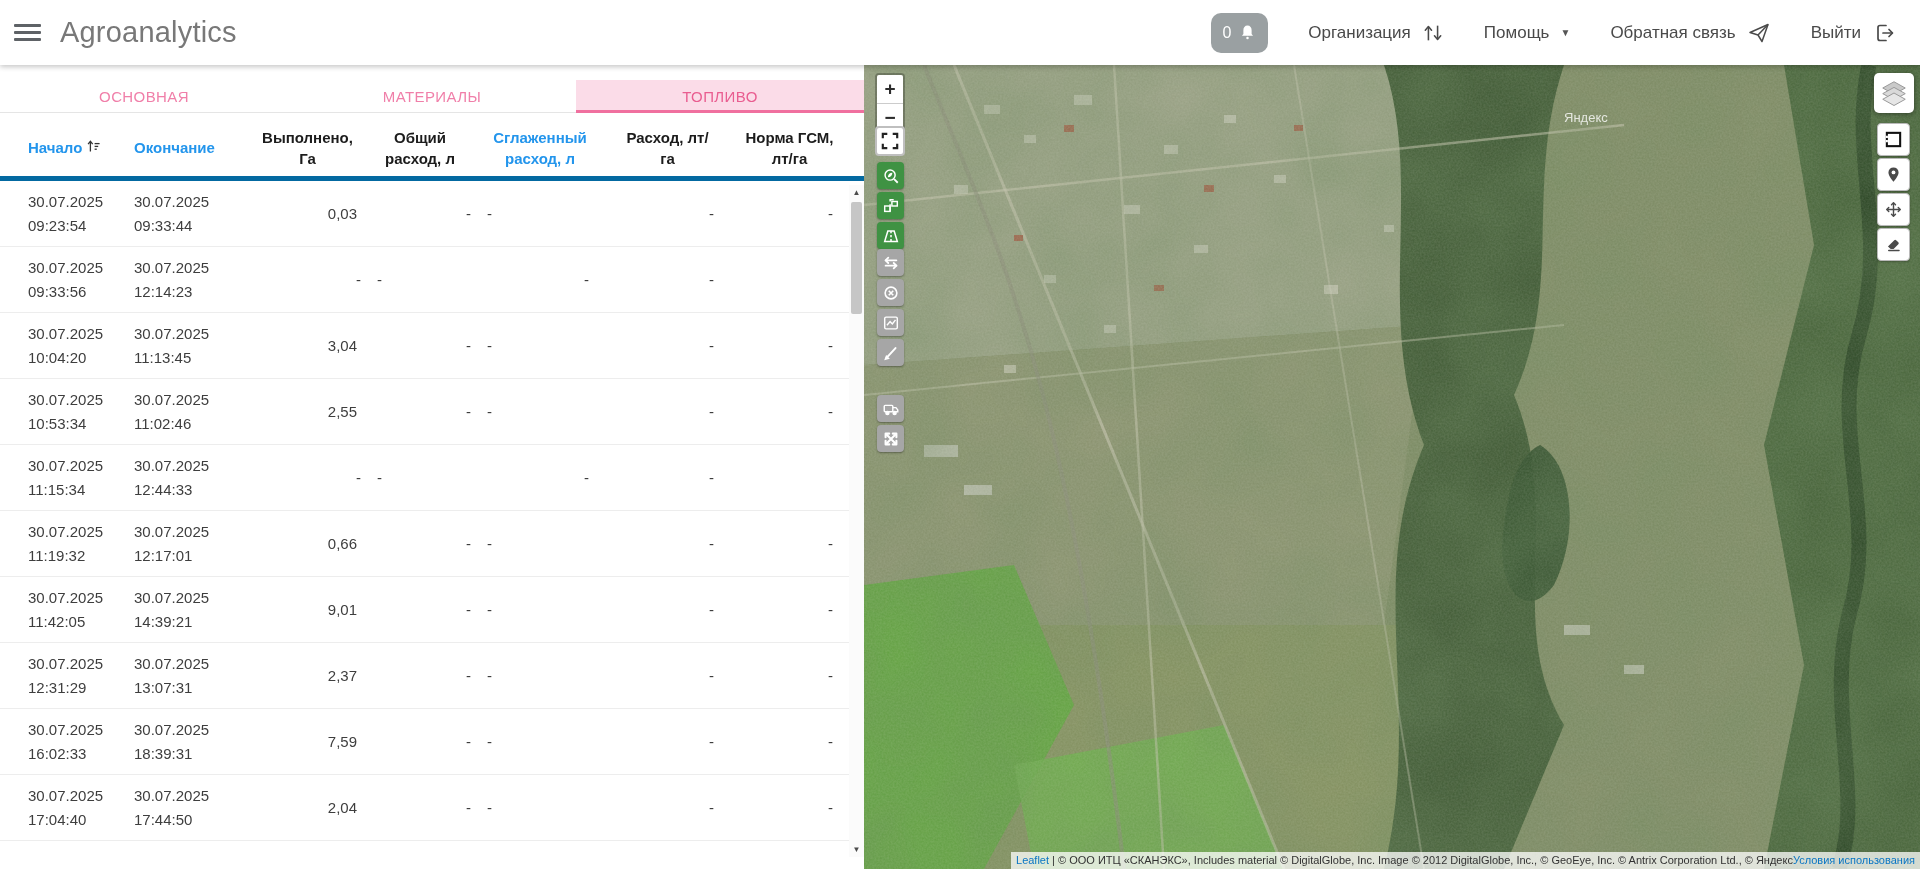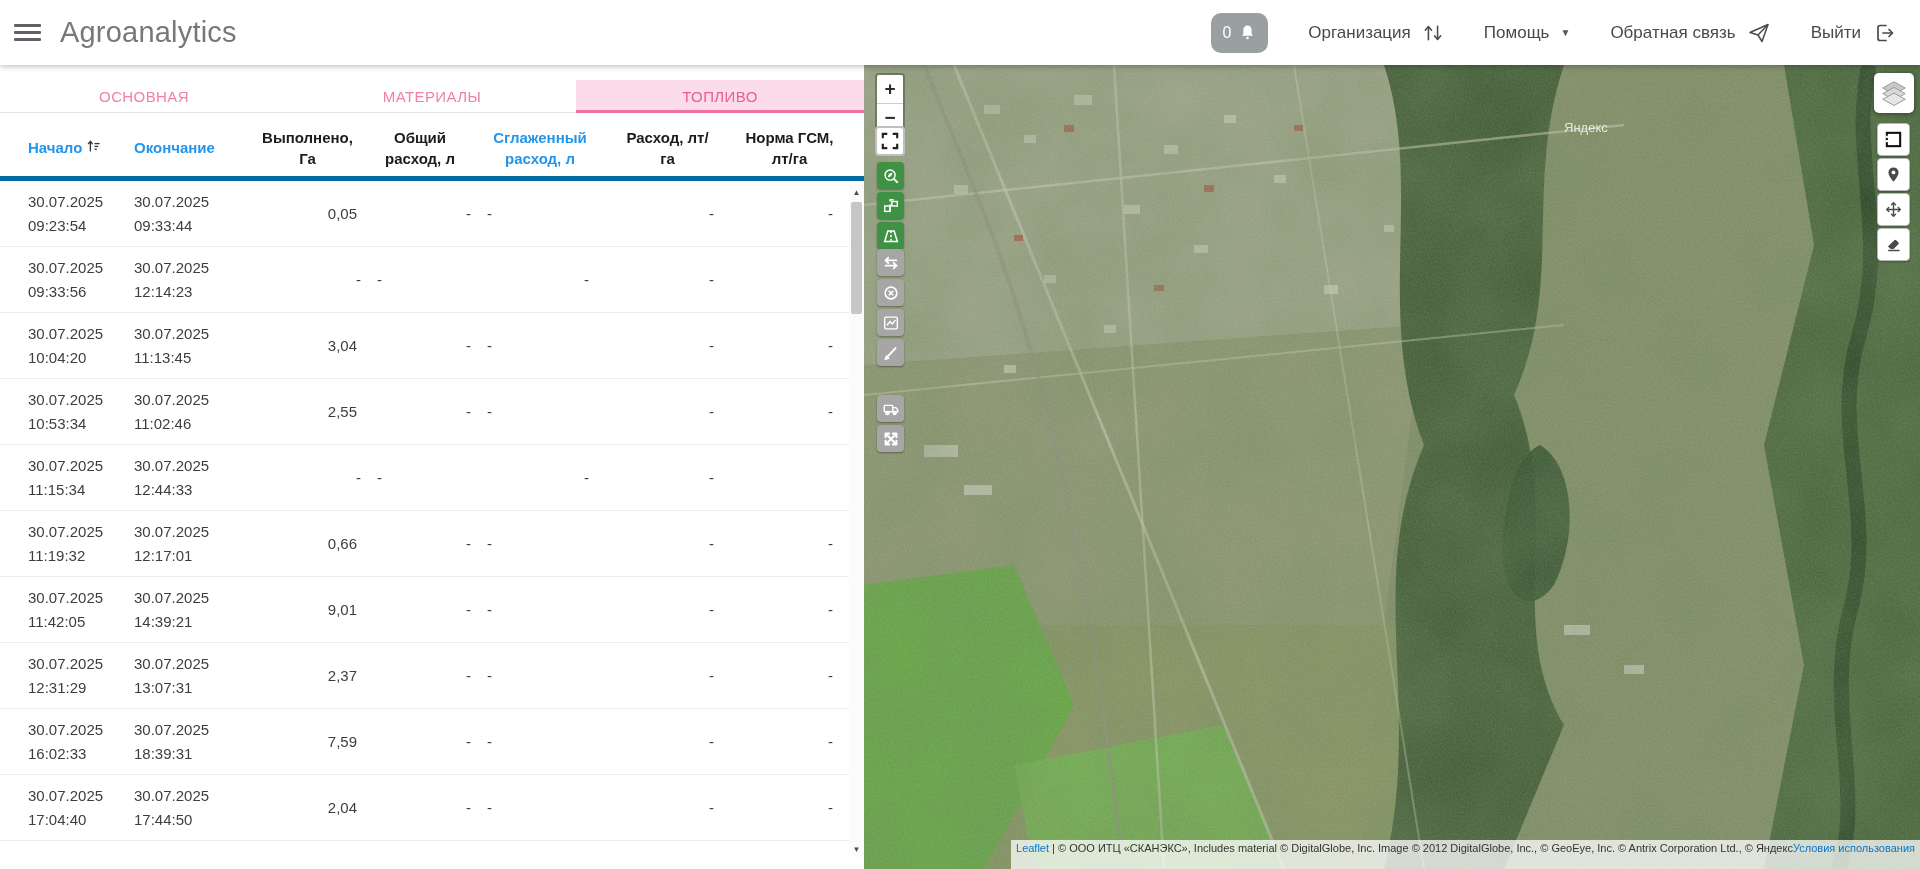--- a/index.html
+++ b/index.html
@@ -54,21 +54,21 @@
   
   .vscroll { position:absolute; right:0; top:120px; bottom:12px; width:15px; background:#fbfbfb;
              display:flex; flex-direction:column; align-items:center; cursor:pointer; }
   .sarr { height:15px; font-size:8px; color:#4c4c4c; display:flex; align-items:center; flex:none; }
   .sthumb { width:11px; height:112px; background:#c6c6c6; border-radius:2px; margin-top:2px; flex:none; }
   .sfill { flex:1; }
 
   
   .map { flex:1; position:relative; overflow:hidden; background:#7c8761; }
   .imagery { position:absolute; inset:0; width:100%; height:100%; }
-  .watermark { position:absolute; left:700px; top:55px; color:rgba(255,255,255,.78); font-size:13px; z-index:5; }
+  .watermark { position:absolute; left:700px; top:45px; color:rgba(255,255,255,.78); font-size:13px; z-index:5; }
 
   .zoomctl { position:absolute; left:11px; top:8px; width:30px; border:2px solid rgba(0,0,0,.25);
              border-radius:4px; overflow:hidden; z-index:10; }
   .zbtn { width:100%; height:28px; background:#fff; display:flex; align-items:center; justify-content:center;
           font-size:19px; font-weight:bold; color:#2c2c2c; cursor:pointer; }
   .zbtn + .zbtn { border-top:1px solid #ccc; }
   .fsbtn { position:absolute; left:11px; top:61px; width:30px; height:30px; background:#fff;
            border:2px solid rgba(0,0,0,.25); border-radius:4px; display:flex; align-items:center;
            justify-content:center; cursor:pointer; z-index:10; }
   .stack { position:absolute; left:13px; display:flex; flex-direction:column; gap:3px; z-index:10; }
@@ -80,21 +80,21 @@
 
   .layersbtn { position:absolute; right:6px; top:8px; width:40px; height:40px; background:#fff; border-radius:5px;
                box-shadow:0 1px 5px rgba(0,0,0,.45); display:flex; align-items:center; justify-content:center;
                cursor:pointer; z-index:10; }
   .right-stack { position:absolute; right:10px; top:58px; display:flex; flex-direction:column; gap:2px; z-index:10; }
   .wbtn { width:33px; height:33px; background:#fff; border:1px solid #b9b9b9; border-radius:4px;
           display:flex; align-items:center; justify-content:center; cursor:pointer;
           box-shadow:0 1px 2px rgba(0,0,0,.25); }
 
   .attribution { position:absolute; right:0; bottom:0; background:rgba(255,255,255,.75); font-size:11px;
-                 padding:2px 5px 15px; color:#333; white-space:nowrap; z-index:10; }
+                 padding:2px 5px 3px; color:#333; white-space:nowrap; z-index:10; }
   .alink { color:#0a76c4; cursor:pointer; }
 </style>
 </head>
 <body>
 
 <div class="app">
 
   <header class="topbar">
     <div class="h-left">
       <div class="hamburger">
@@ -199,21 +199,21 @@
       <div class="tbody">
         <div class="tr grid7">
           <div class="td c1">
               <div>30.07.2025</div>
               <div>09:23:54</div>
             </div>
           <div class="td c2">
               <div>30.07.2025</div>
               <div>09:33:44</div>
             </div>
-          <div class="td c3">0,05</div>
+          <div class="td c3">0,03</div>
           <div class="td c4">-</div>
           <div class="td c5">-</div>
           <div class="td c6">-</div>
           <div class="td c7">-</div>
         </div>
         <div class="tr grid7">
           <div class="td c1">
               <div>30.07.2025</div>
               <div>09:33:56</div>
             </div>

